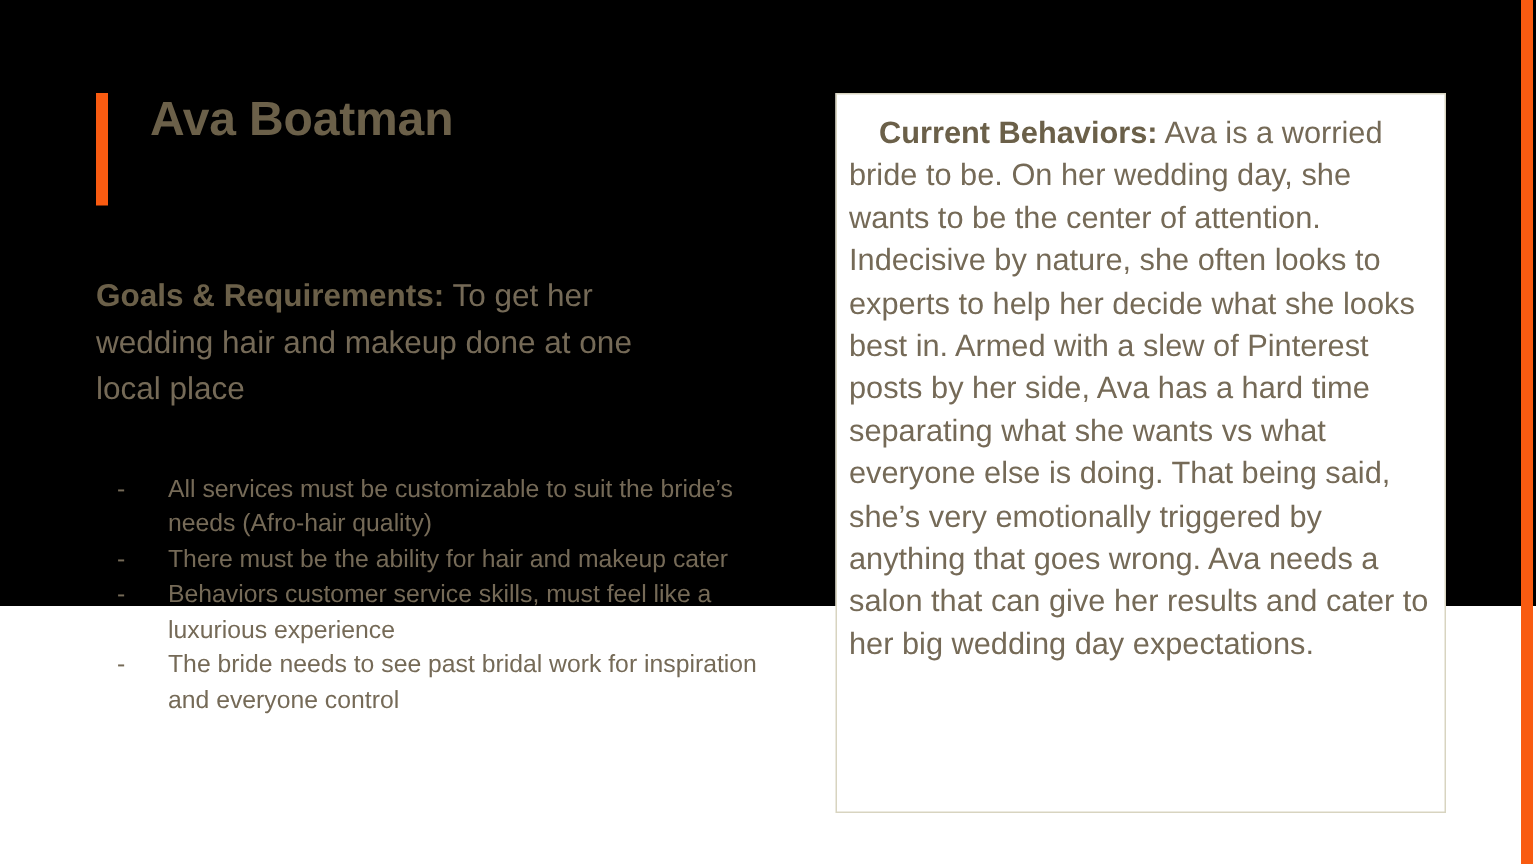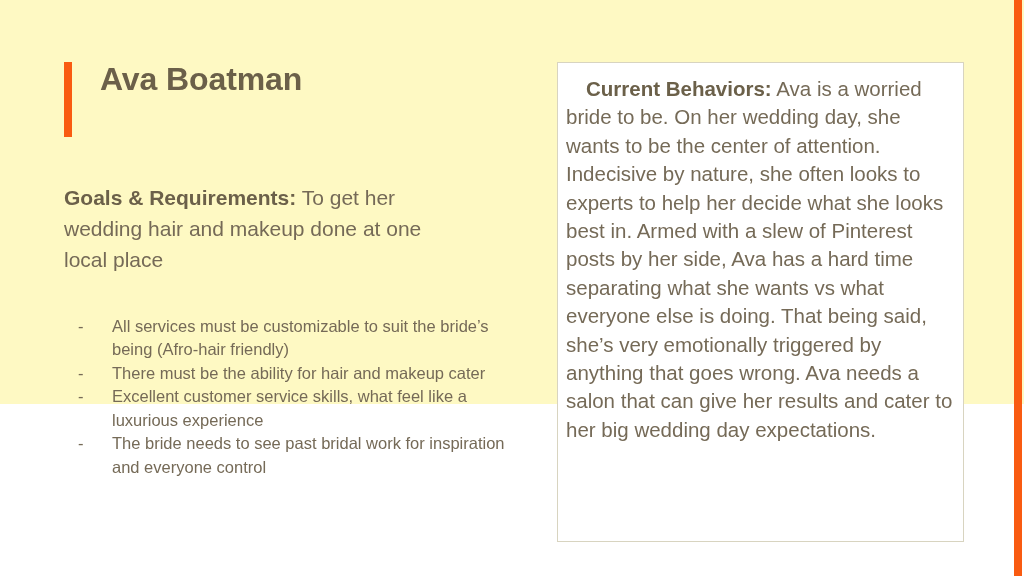--- a/index.html
+++ b/index.html
@@ -9,21 +9,21 @@
     height: 576px;
     background: #ffffff;
     font-family: "Liberation Sans", sans-serif;
     overflow: hidden;
   }
 
   #slide {
     position: relative;
     width: 1024px;
     height: 404px;
-    background: #fef9c3;
+    background: #000000;
   }
 
   
   #edge-accent {
     position: absolute;
     top: 0;
     right: 2px;
     width: 8px;
     height: 576px;
     background: #F95B11;
@@ -155,29 +155,29 @@
       </div>
     </div>
 
     <div id="goals-block">
       <span id="goals-label">Goals &amp; Requirements:</span><span id="goals-body"> To get her wedding hair and makeup done at one local place</span>
     </div>
 
     <div id="requirements-list">
         <div class="req-item">
           <span class="req-dash">-</span>
-          <span class="req-text">All services must be customizable to suit the bride’s being (Afro-hair friendly)</span>
+          <span class="req-text">All services must be customizable to suit the bride’s needs (Afro-hair quality)</span>
         </div>
         <div class="req-item">
           <span class="req-dash">-</span>
           <span class="req-text">There must be the ability for hair and makeup cater</span>
         </div>
         <div class="req-item">
           <span class="req-dash">-</span>
-          <span class="req-text">Excellent customer service skills, what feel like a luxurious experience</span>
+          <span class="req-text">Behaviors customer service skills, must feel like a luxurious experience</span>
         </div>
         <div class="req-item">
           <span class="req-dash">-</span>
           <span class="req-text">The bride needs to see past bridal work for inspiration and everyone control</span>
         </div>
       </div>
 
   </div>
 
   <div id="behavior-box">

